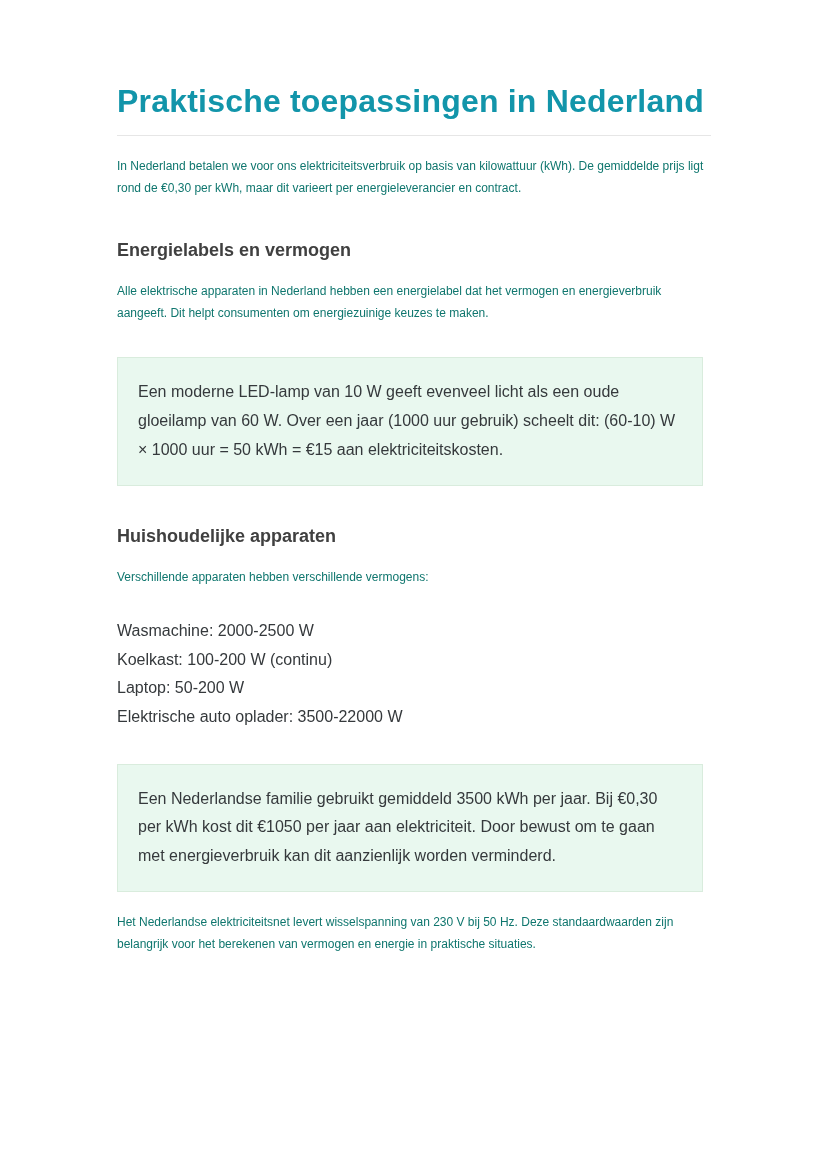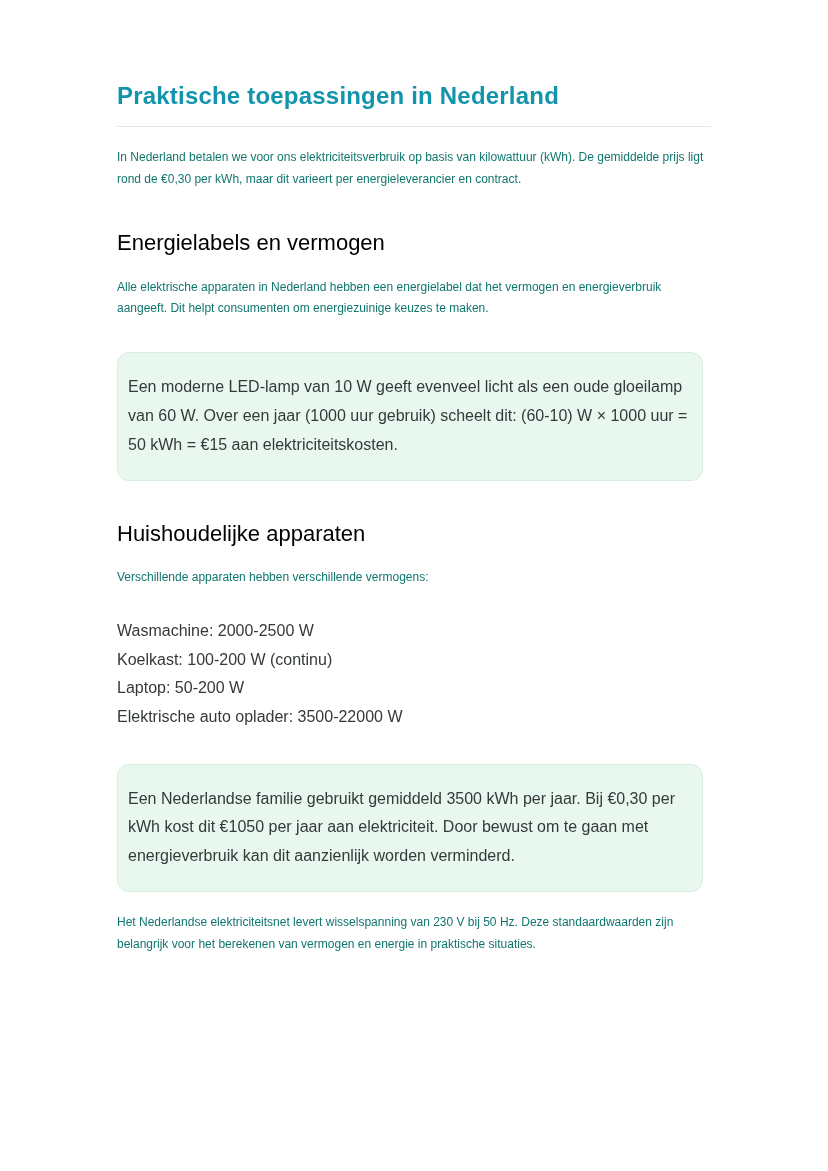--- a/index.html
+++ b/index.html
@@ -15,50 +15,50 @@
   .page {
     width: 828px;
     height: 1171px;
     margin: 0 auto;
     background: #ffffff;
     padding: 82px 117px 40px 117px;
     overflow: hidden;
   }
   .doc-title {
     margin: 0;
-    font-size: 24px;
+    font-size: 32px;
     font-weight: 700;
     color: #1295aa;
     letter-spacing: 0.2px;
     line-height: 1.2;
   }
   .title-rule {
     border: none;
     border-top: 1px solid #e6e6e6;
     margin: 15px 0 0 0;
   }
   .para {
     font-size: 12px;
     line-height: 1.81;
     margin: 20px 0 0 0;
     color: #0f766e;
   }
   .sub-heading {
     margin: 40px 0 0 0;
-    font-size: 22px;
-    font-weight: 400;
-    color: #000000;
+    font-size: 18px;
+    font-weight: 700;
+    color: #404040;
     line-height: 1.2;
   }
   .callout {
     margin: 32px 8px 0 0;
     background: #e9f8ef;
     border: 1px solid #d9ecdd;
-    border-radius: 12px;
-    padding: 20px 10px;
+    border-radius: 0;
+    padding: 20px 20px;
     font-size: 16px;
     line-height: 1.81;
     color: #35393c;
   }
   .device-list {
     margin: 28px 0 0 0;
   }
   .device-line {
     font-size: 16px;
     line-height: 1.79;

